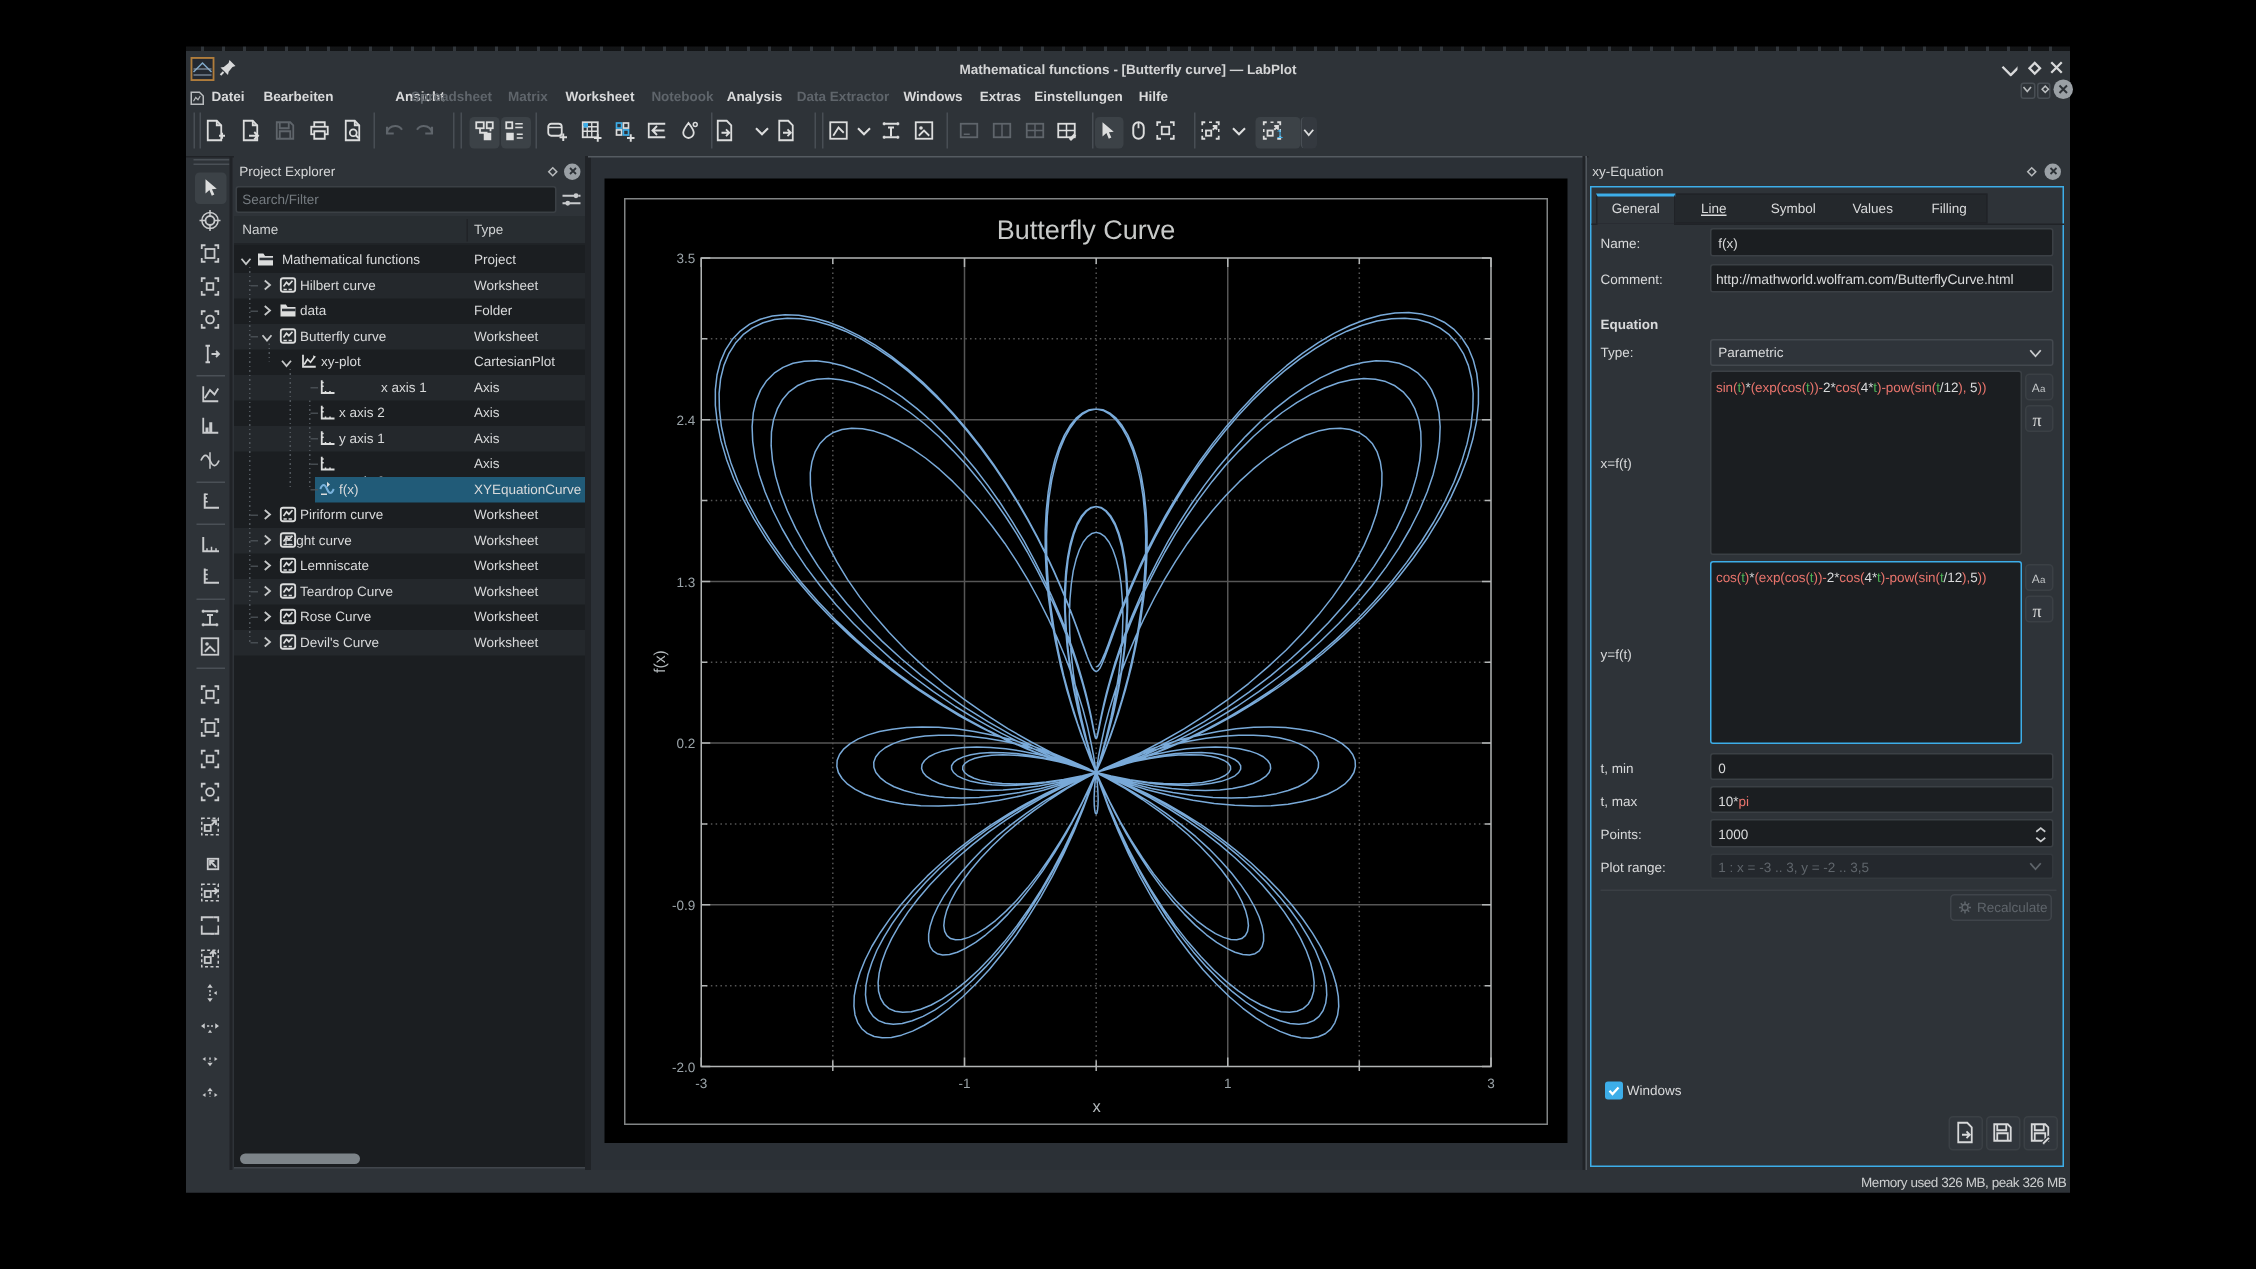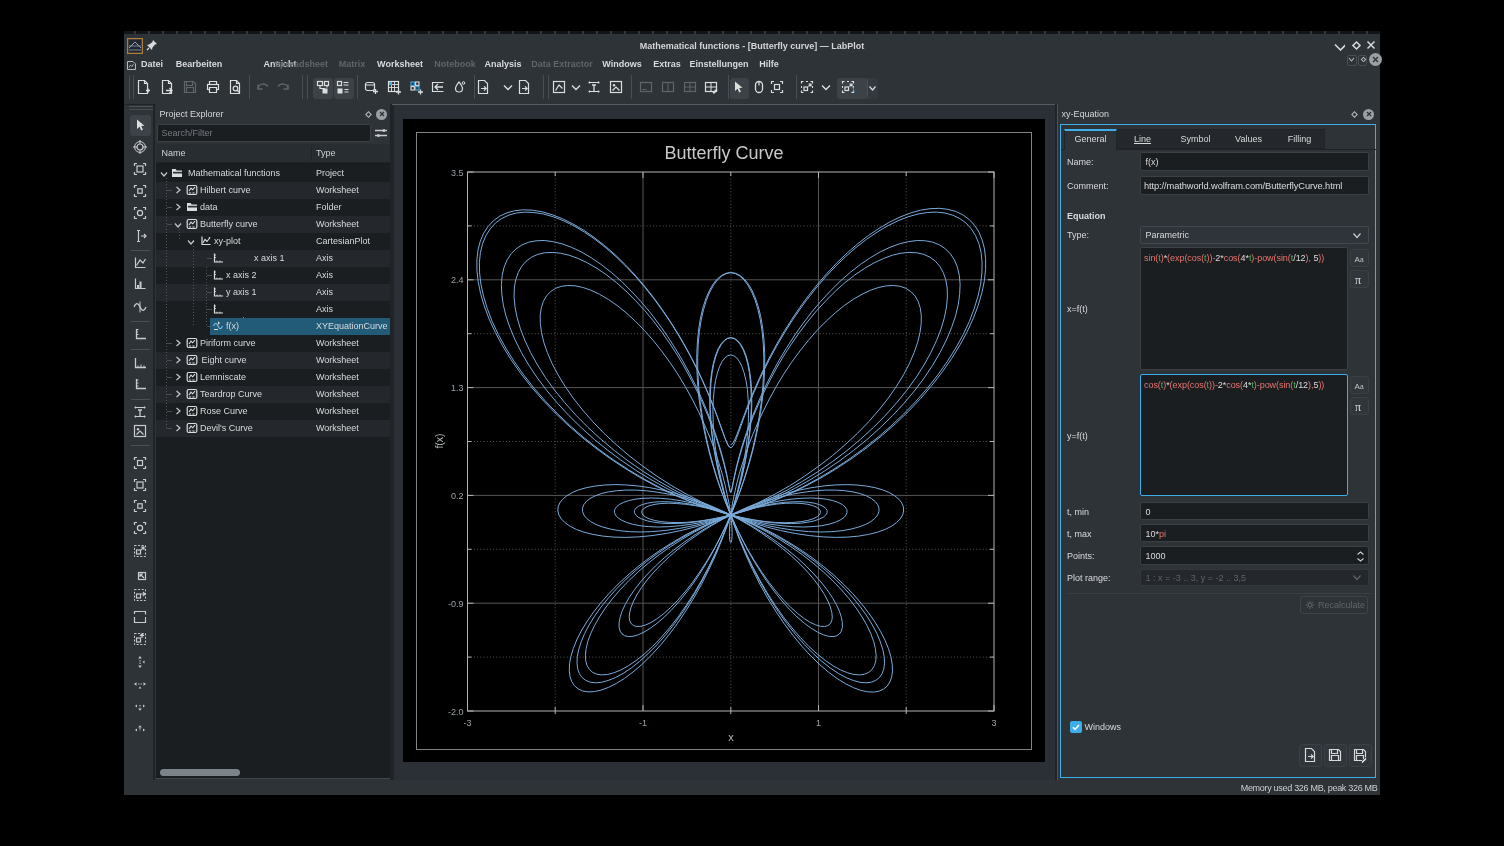--- a/index.html
+++ b/index.html
@@ -455,21 +455,21 @@
 <div style="position:absolute;left:160.5px;top:234.0px;font-size:9px;color:#d9dadb;font-weight:400;white-space:nowrap;">Worksheet</div>
 <div style="position:absolute;left:0px;top:247.5px;width:234.5px;height:17px;background:#24282c"></div>
 <svg style="position:absolute;left:18.5px;top:252.0px" width="8" height="8" viewBox="0 0 8 8">
         <path d="M2.5 1 6 4 2.5 7" fill="none" stroke="#c6c8c9" stroke-width="1.2"></path>
       </svg>
 <svg style="position:absolute;left:30.5px;top:250px" width="12" height="12" viewBox="0 0 12 12">
         <rect x="1.2" y="1.5" width="9.6" height="9" rx="1.5" fill="none" stroke="#dcdddd" stroke-width="1.2"></rect>
         <path d="M3 7 5 4.2 6.6 5.8 9 3.2" fill="none" stroke="#dcdddd" stroke-width="1.1"></path>
         <path d="M3 9h2.2M6.4 9h2.2" stroke="#dcdddd" stroke-width="1"></path>
       </svg>
-<div style="position:absolute;left:46px;top:251.0px;font-size:9px;color:#d9dadb;font-weight:400;white-space:nowrap;">Eight curve</div>
+<div style="position:absolute;left:34px;top:251.0px;font-size:9px;color:#d9dadb;font-weight:400;white-space:nowrap;">Eight curve</div>
 <div style="position:absolute;left:160.5px;top:251.0px;font-size:9px;color:#d9dadb;font-weight:400;white-space:nowrap;">Worksheet</div>
 <svg style="position:absolute;left:18.5px;top:269.0px" width="8" height="8" viewBox="0 0 8 8">
         <path d="M2.5 1 6 4 2.5 7" fill="none" stroke="#c6c8c9" stroke-width="1.2"></path>
       </svg>
 <svg style="position:absolute;left:30.5px;top:267px" width="12" height="12" viewBox="0 0 12 12">
         <rect x="1.2" y="1.5" width="9.6" height="9" rx="1.5" fill="none" stroke="#dcdddd" stroke-width="1.2"></rect>
         <path d="M3 7 5 4.2 6.6 5.8 9 3.2" fill="none" stroke="#dcdddd" stroke-width="1.1"></path>
         <path d="M3 9h2.2M6.4 9h2.2" stroke="#dcdddd" stroke-width="1"></path>
       </svg>
 <div style="position:absolute;left:44.5px;top:268.0px;font-size:9px;color:#d9dadb;font-weight:400;white-space:nowrap;">Lemniscate</div>

